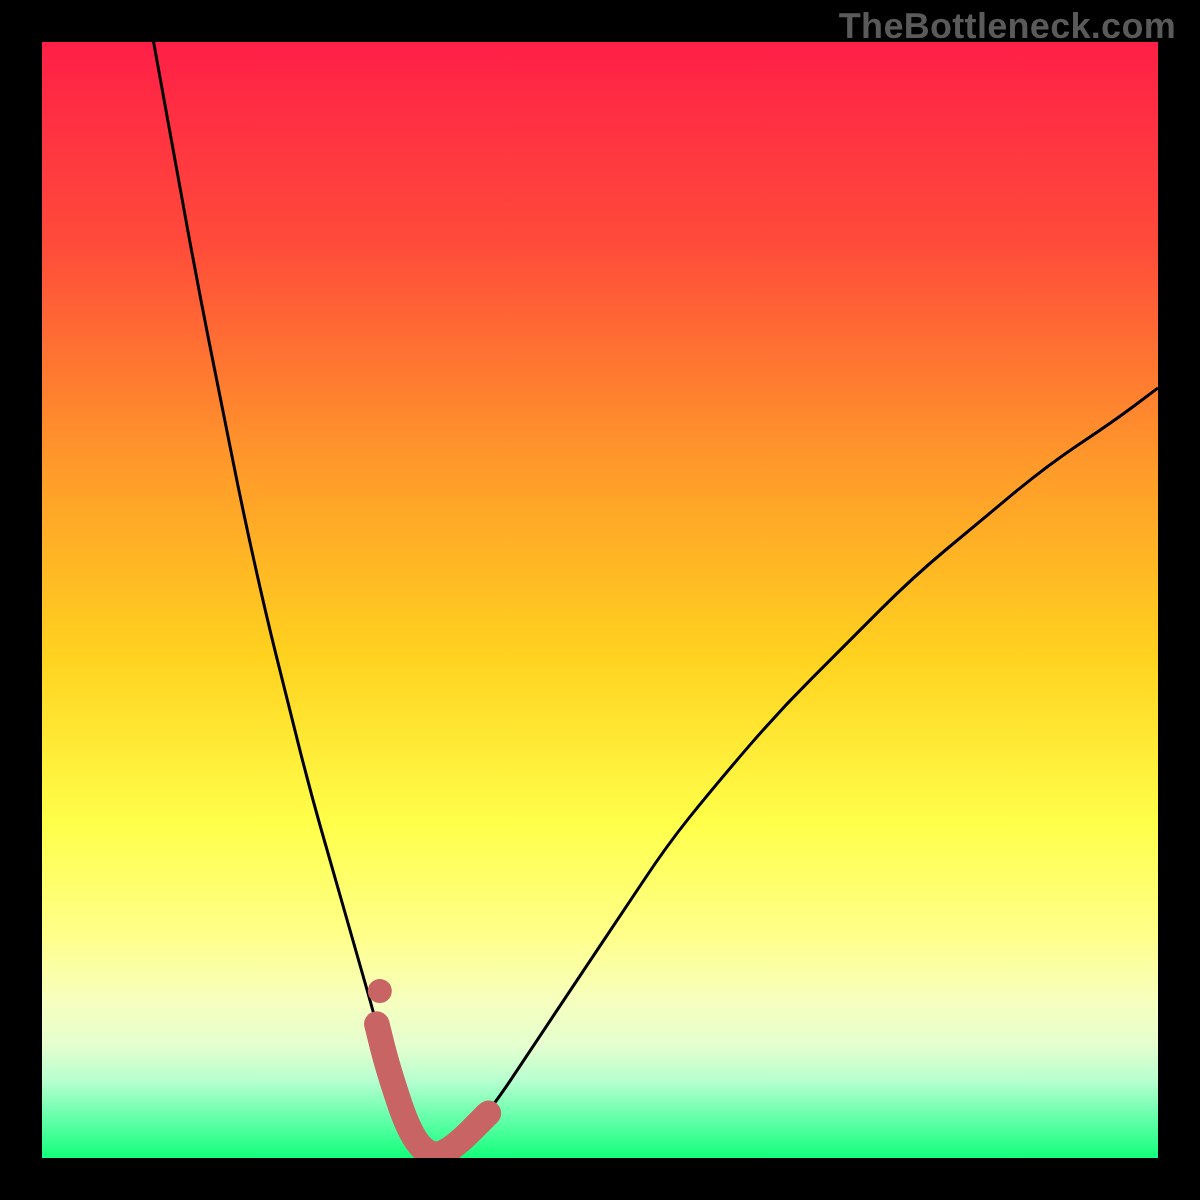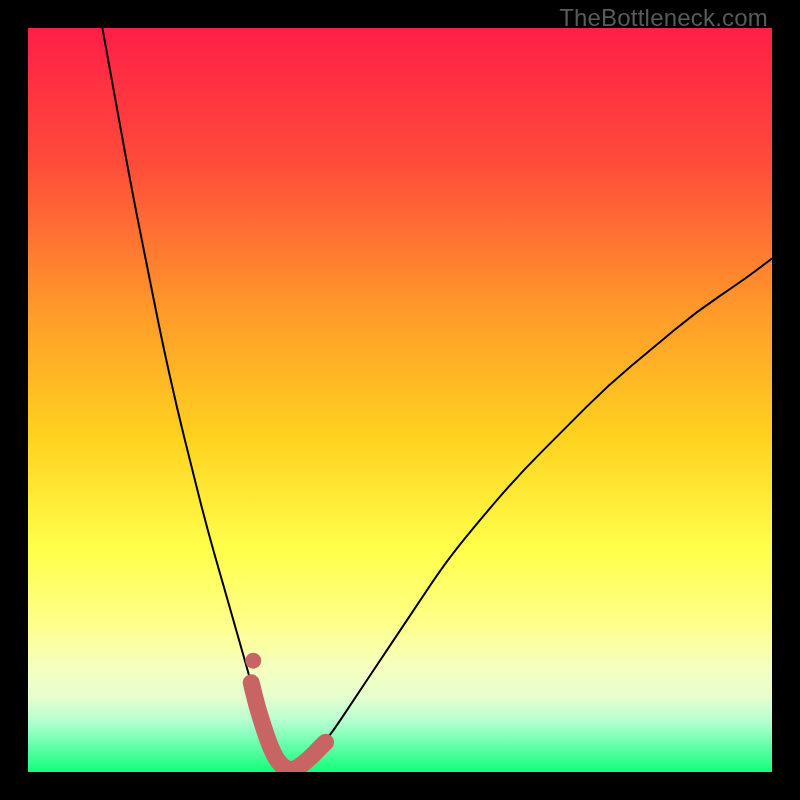--- a/index.html
+++ b/index.html
@@ -36,24 +36,24 @@
   .curve-svg {
     position: absolute;
     left: 0;
     top: 0;
     width: 100%;
     height: 100%;
   }
   .watermark {
     position: absolute;
     top: 4px;
-    right: 32px;
+    right: 16px;
     font-family: Arial, Helvetica, sans-serif;
     font-size: 24px;
-    font-weight: 400;
+    font-weight: 700;
     color: #5a5a5a;
     letter-spacing: 0.2px;
   }
 </style>
 </head>
 <body>
 
 <div class="frame">
 
   <div class="plot">

